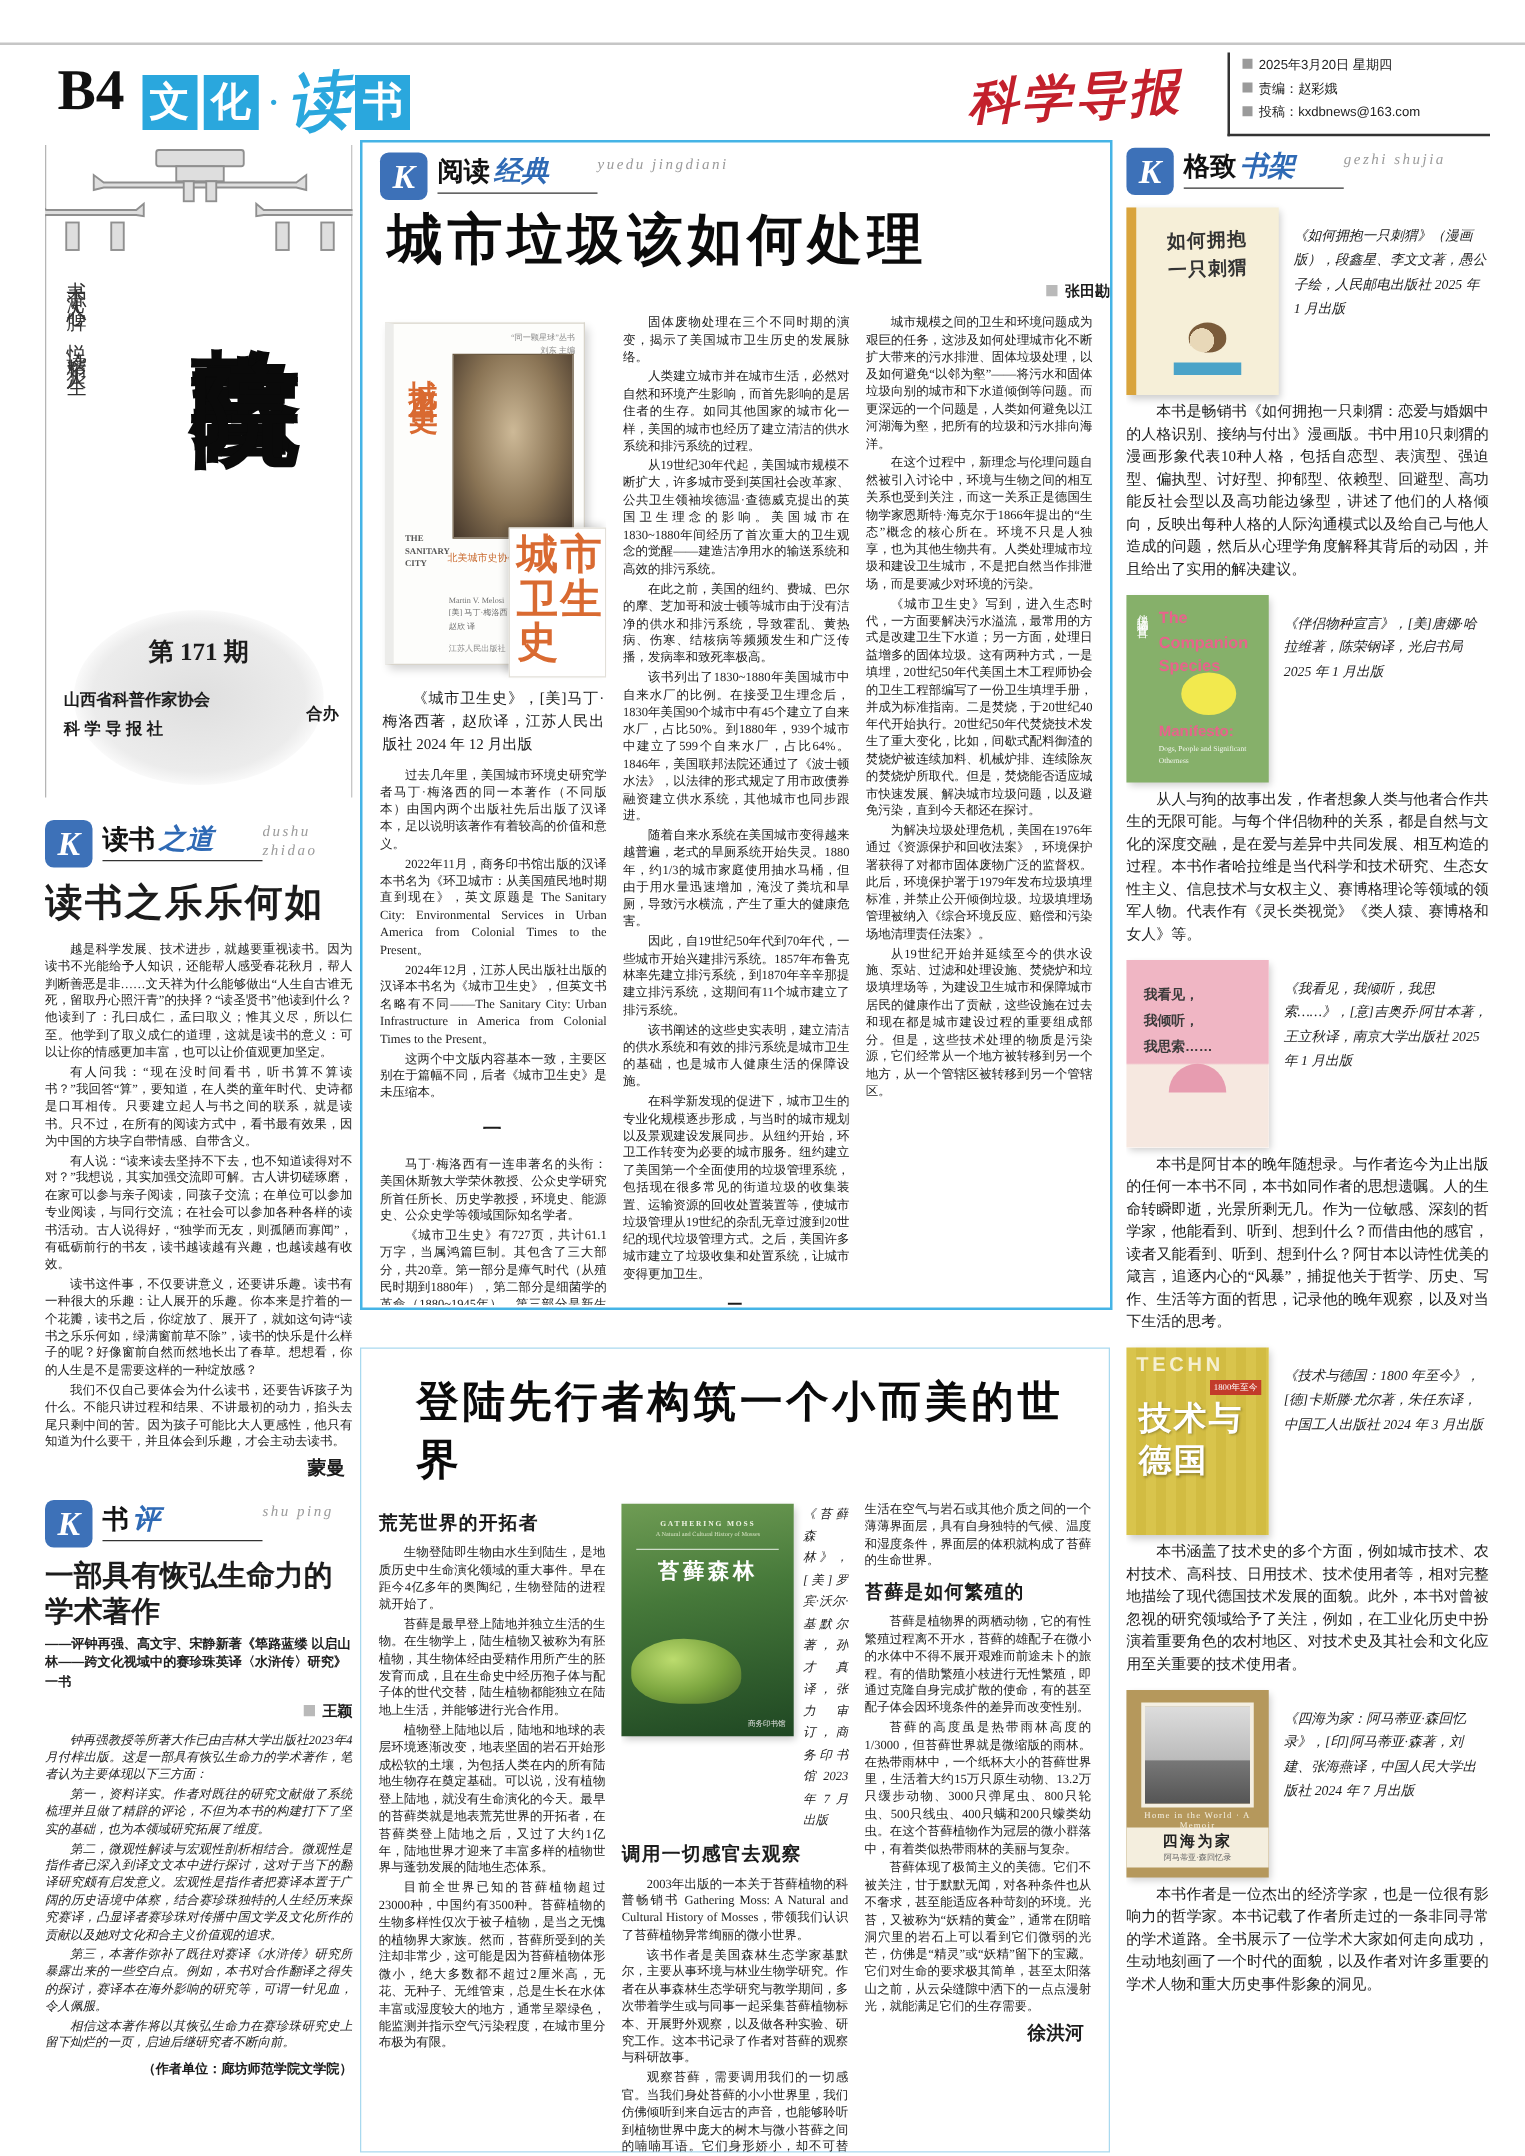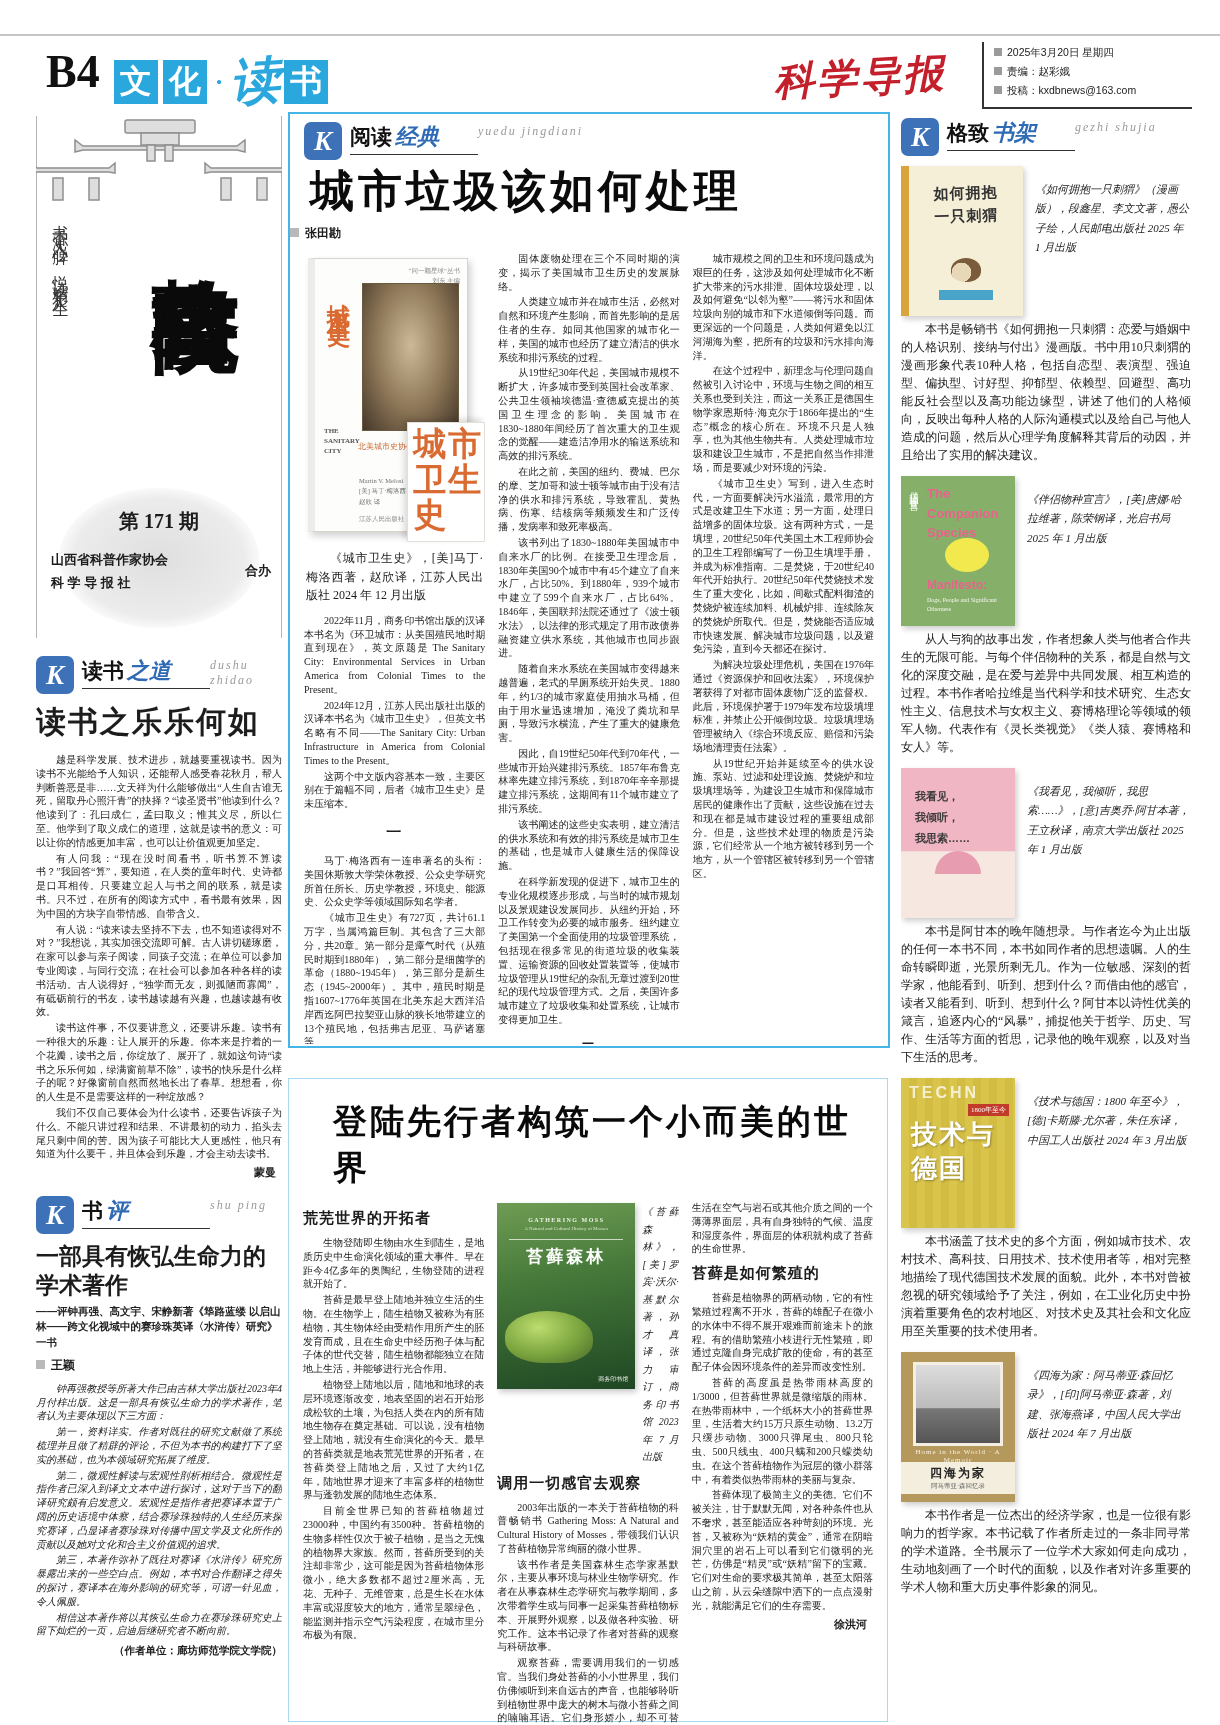--- a/index.html
+++ b/index.html
@@ -37,25 +37,25 @@
   .sec{display:flex;gap:8px;align-items:flex-start;margin:0 0 8px 0;}
   .k{flex:0 0 auto;width:38px;height:38px;border-radius:7px;background:#3d71b8;color:#fff;
      font:italic 700 27px "Liberation Serif",serif;display:flex;align-items:center;justify-content:center;}
   .seclab{display:flex;}
   .labrow{border-bottom:1.5px solid #333;padding-bottom:2px;min-width:128px;white-space:nowrap;}
   .lb1{font:700 21px "Liberation Serif",serif;color:#111;}
   .lb2{font:italic 900 22px "Liberation Serif",serif;color:#2f6ab5;margin-left:3px;}
   .pinyin{font:italic 12px "Liberation Serif",serif;color:#9a9a9a;letter-spacing:2px;margin-top:2px;}
   
   .t{margin:0 0 2px 0;text-indent:2em;text-align:justify;font-size:10px;line-height:1.38;}
-  .sig{text-align:right;font-weight:700;font-size:11px;margin:4px 6px 0 0;}
+  .sig{text-align:right;font-weight:700;font-size:15px;margin:4px 6px 0 0;}
   .dzttl{font:700 30px "Liberation Sans",sans-serif;letter-spacing:2px;margin:6px 0 10px 0;}
   .spttl{font:700 23px "Liberation Sans",sans-serif;line-height:1.25;margin:4px 0 4px 0;}
   .spsub{font:700 10.5px "Liberation Sans",sans-serif;line-height:1.5;color:#222;margin:2px 0 6px 0;}
-  .byline{text-align:left;font:700 12px "Liberation Sans",sans-serif;margin:4px 0 8px 0;}
+  .byline{text-align:right;font:700 12px "Liberation Sans",sans-serif;margin:4px 0 8px 0;}
   .bl-sq{display:inline-block;width:9px;height:9px;background:#b9b9b9;margin-right:6px;}
   .credit{text-align:right;font:700 10.5px "Liberation Sans",sans-serif;margin-top:6px;}
   
   .box1{position:absolute;left:288px;top:112px;width:598px;height:932px;border:2px solid #45b4e6;background:#fff;}
   .box1 .sec{margin:8px 0 0 14px;}
   .mainttl{font:900 44px "Liberation Sans",sans-serif;letter-spacing:4px;margin:2px 0 4px 20px;color:#0b0b0b;}
   .cols1{display:flex;gap:13px;padding:2px 14px 0 14px;}
   .c{width:184px;height:792px;overflow:hidden;text-align:justify;}
   .cap{font-size:12px;line-height:1.55;text-indent:2em;margin:7px 2px 9px 2px;}
   .dvd{text-align:center;font-weight:700;font-size:15px;margin:12px 0;letter-spacing:2px;}
@@ -247,20 +247,21 @@
             <div class="eng"></div>
             <div class="award">北美城市史协会 最佳图书奖</div>
             <div class="auth"><span>Martin V. Melosi</span><br><span>[美] 马丁·梅洛西 著</span><br><span>赵欣 译</span></div>
             <div class="pub">江苏人民出版社</div>
           </div>
           <div class="ovl">
               <span>城市卫生史</span>
             </div>
         </div>
         <div class="cap">《城市卫生史》，[美]马丁·梅洛西著，赵欣译，江苏人民出版社 2024 年 12 月出版</div>
+        <p class="t">过去几年里，美国城市环境史研究学者马丁·梅洛西的同一本著作（不同版本）由国内两个出版社先后出版了汉译本，足以说明该著作有着较高的价值和意义。</p>
         <p class="t">2022年11月，商务印书馆出版的汉译本书名为《环卫城市：从美国殖民地时期直到现在》，英文原题是 The Sanitary City: Environmental Services in Urban America from Colonial Times to the Present。</p>
         <p class="t">2024年12月，江苏人民出版社出版的汉译本书名为《城市卫生史》，但英文书名略有不同——The Sanitary City: Urban Infrastructure in America from Colonial Times to the Present。</p>
         <p class="t">这两个中文版内容基本一致，主要区别在于篇幅不同，后者《城市卫生史》是未压缩本。</p>
         <div class="dvd">一</div>
         <p class="t">马丁·梅洛西有一连串著名的头衔：美国休斯敦大学荣休教授、公众史学研究所首任所长、历史学教授，环境史、能源史、公众史学等领域国际知名学者。</p>
         <p class="t">《城市卫生史》有727页，共计61.1万字，当属鸿篇巨制。其包含了三大部分，共20章。第一部分是瘴气时代（从殖民时期到1880年），第二部分是细菌学的革命（1880~1945年），第三部分是新生态（1945~2000年）。其中，殖民时期是指1607~1776年英国在北美东起大西洋沿岸西迄阿巴拉契亚山脉的狭长地带建立的13个殖民地，包括弗吉尼亚、马萨诸塞等。</p>
 
       </div>
 
       <div class="c">

